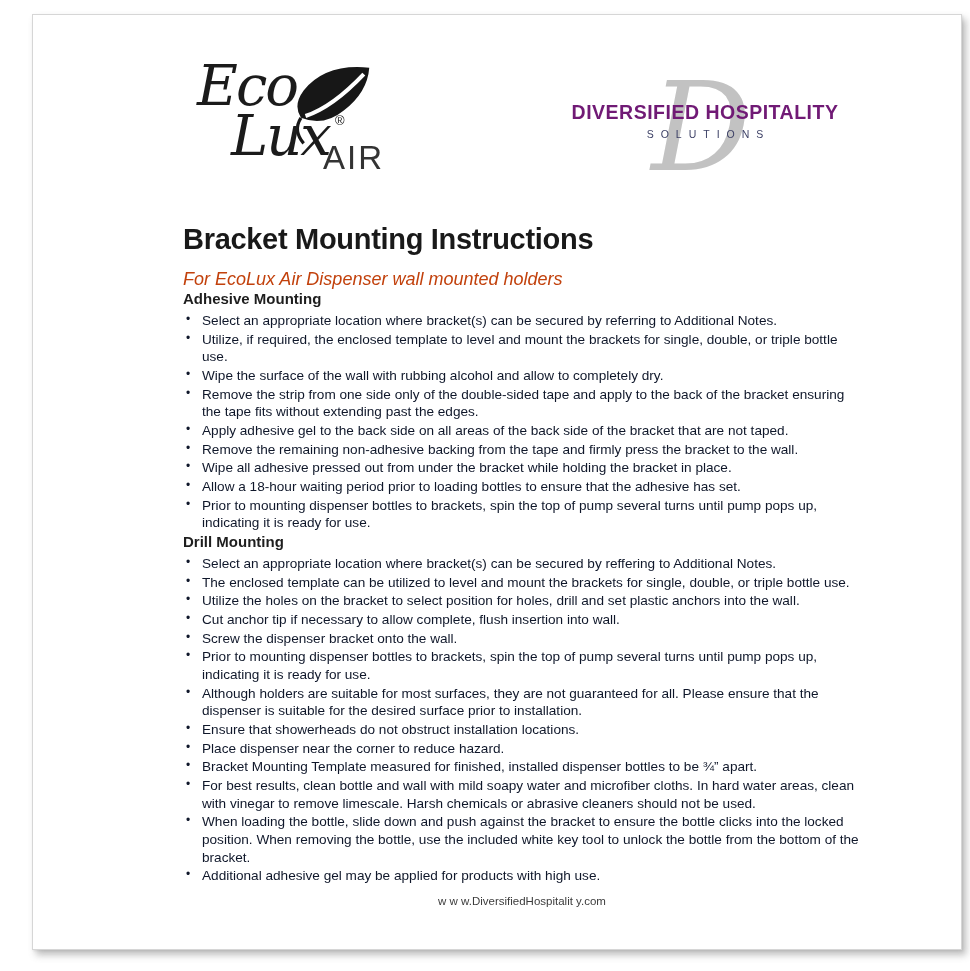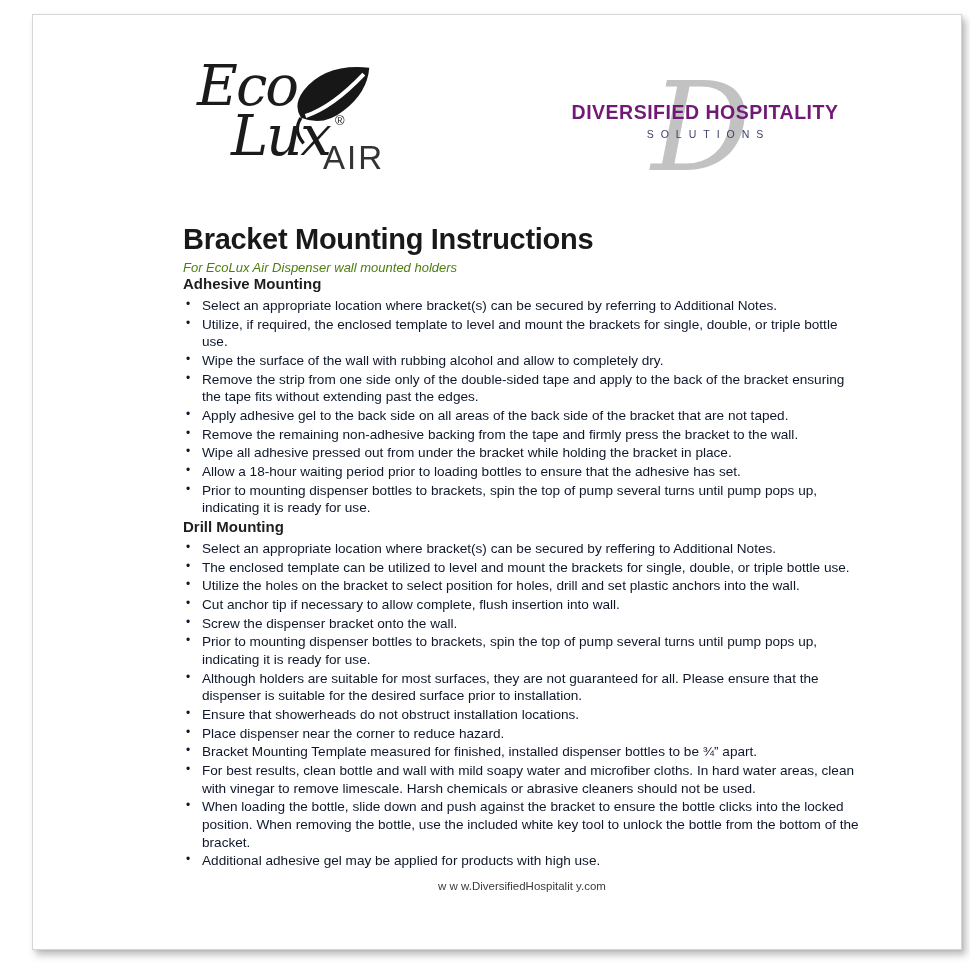--- a/index.html
+++ b/index.html
@@ -94,24 +94,24 @@
 
   
   .doc-title {
     margin-top: 28px;
     font-size: 29px;
     font-weight: bold;
     color: #191919;
     letter-spacing: -0.3px;
   }
   .doc-subtitle {
-    margin-top: 4px;
-    font-style: italic;
-    font-size: 13px;
-    color: #4d7c0f;
+    margin-top: 13px;
+    font-style: italic;
+    font-size: 18px;
+    color: #c2410c;
   }
 
   
   .section { }
   .section-heading {
     font-size: 15px;
     font-weight: bold;
     color: #1e1e1e;
     margin-bottom: 5px;
   }

